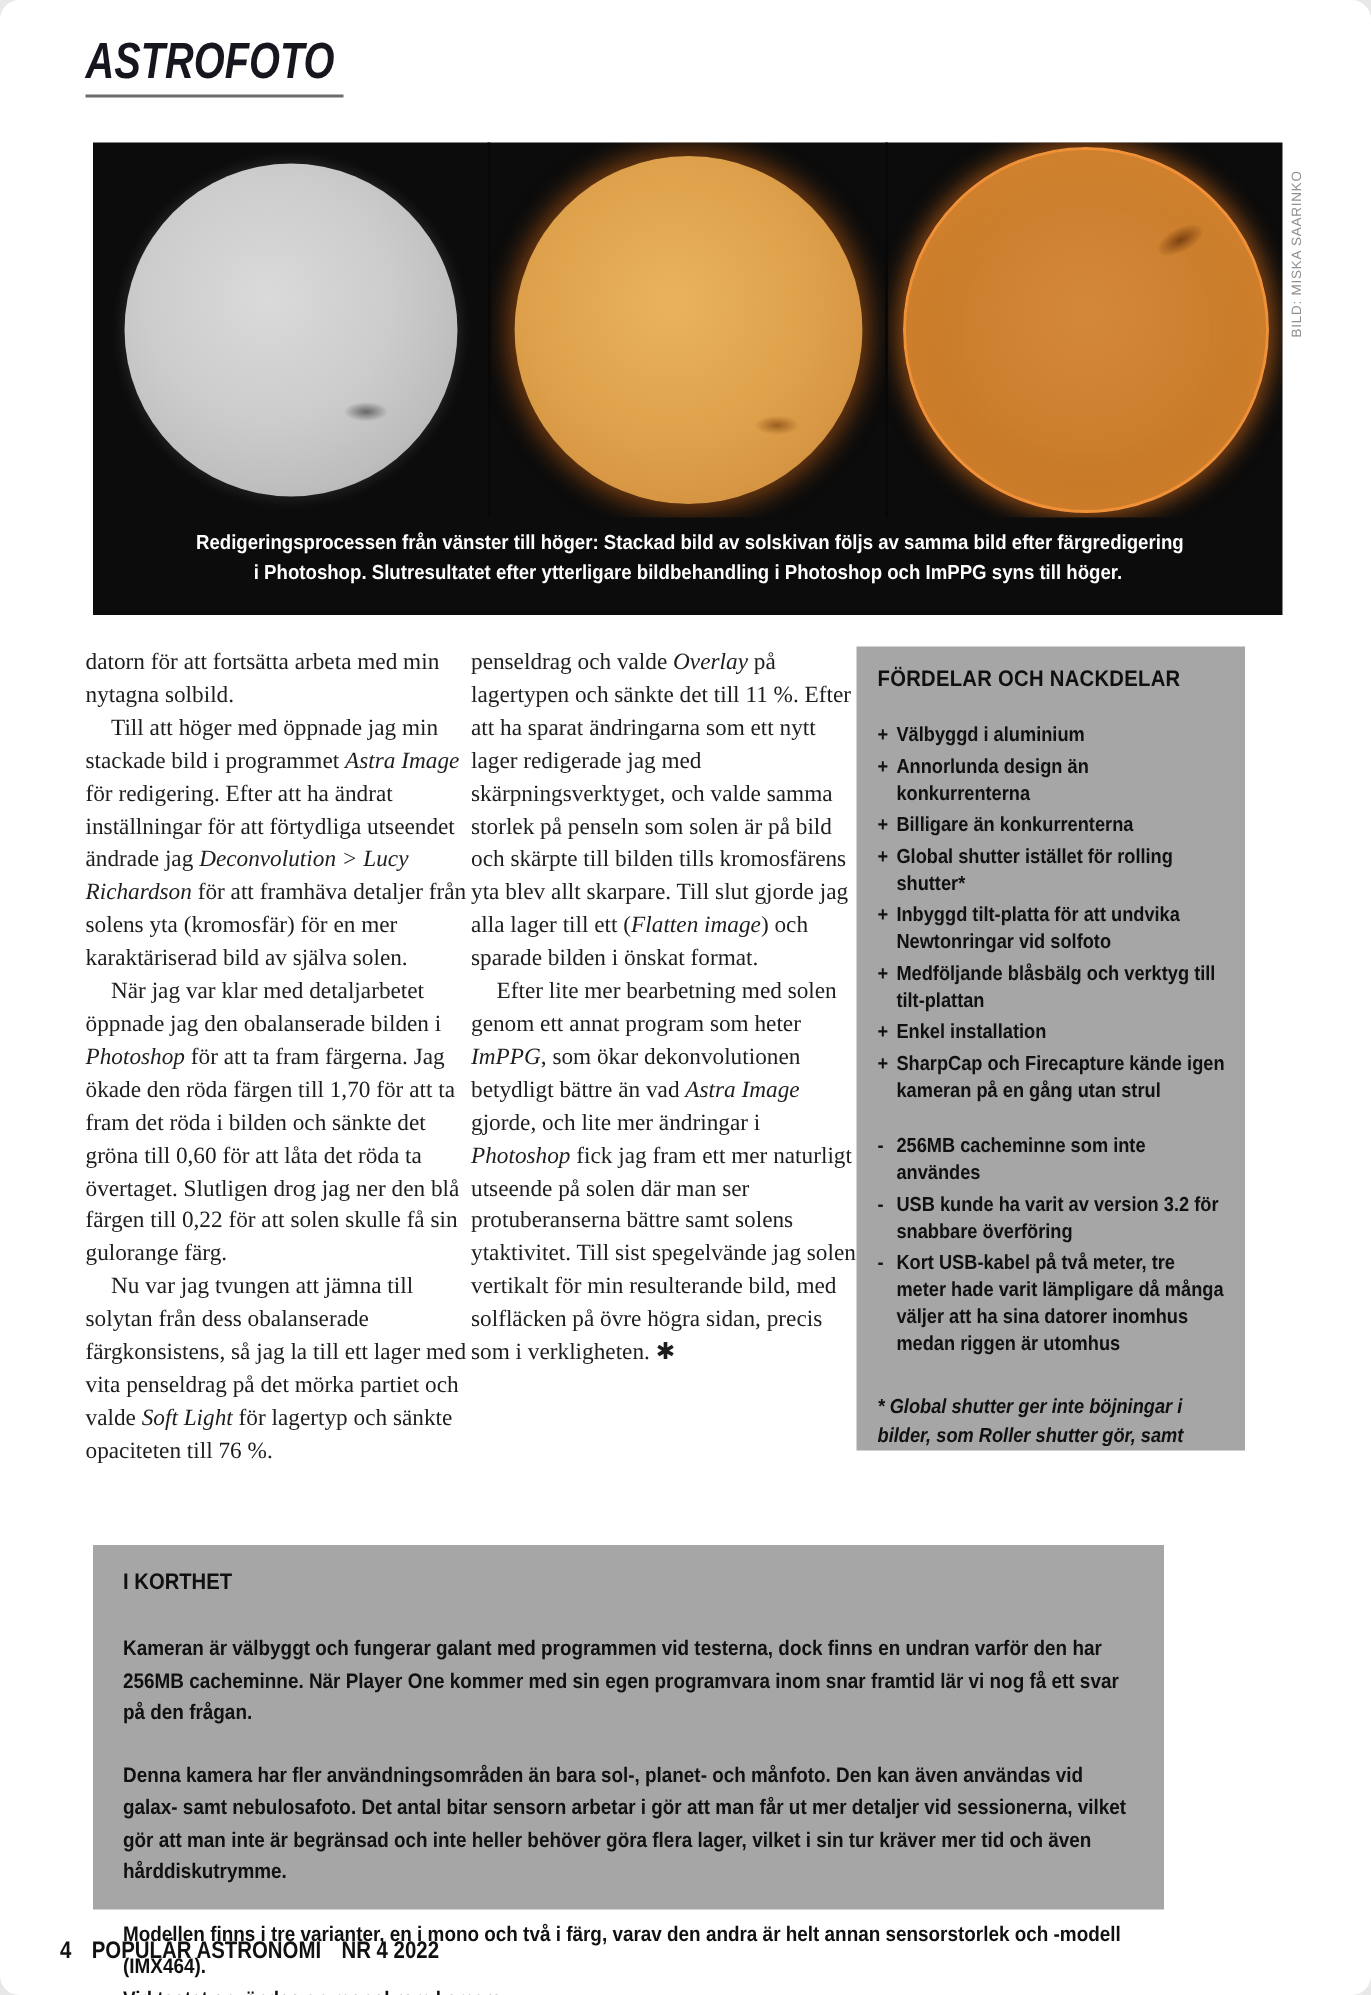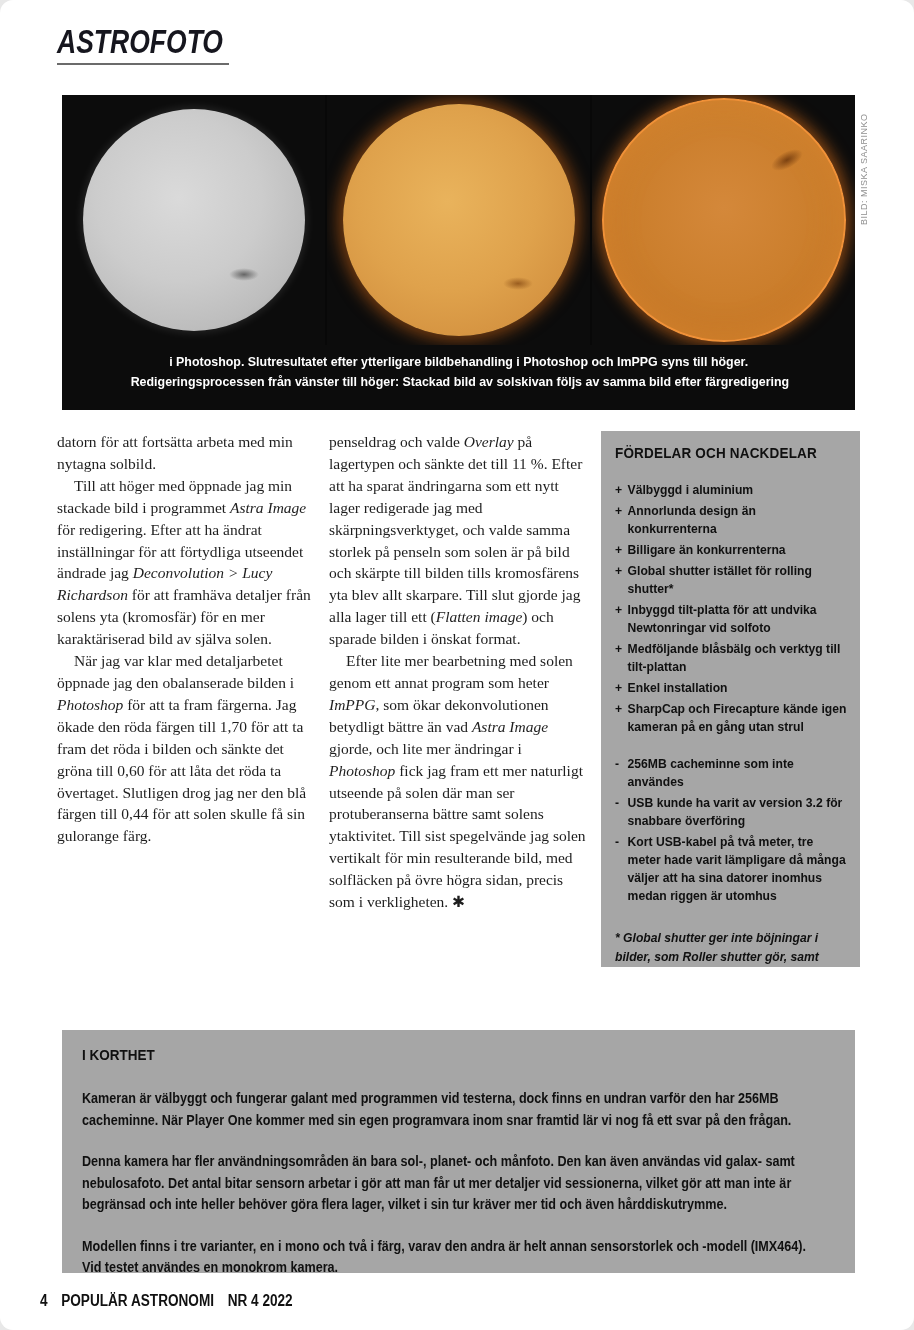--- a/index.html
+++ b/index.html
@@ -37,39 +37,39 @@
   .banner-caption{position:absolute;left:40px;right:40px;top:257px;text-align:center;color:#ffffff;}
   .banner-caption .cap-line{font-size:13.5px;line-height:19.5px;font-weight:700;}
   .banner-caption .squeeze{display:inline-block;transform:scaleX(.92);transform-origin:center top;white-space:nowrap;}
 
   
   .photo-credit{position:absolute;left:859px;top:95px;height:130px;
     writing-mode:vertical-rl;transform:rotate(180deg);font-size:9px;letter-spacing:.5px;
     color:#8f8f8f;font-weight:400;white-space:nowrap;}
 
   
-  .columns{position:absolute;left:57px;top:431px;width:806px;display:flex;gap:15px;}
+  .columns{position:absolute;left:57px;top:431px;width:806px;display:flex;}
   .col{width:257px;flex:none;font-family:"Liberation Serif",serif;font-size:15.5px;
     line-height:21.9px;color:#1e1e1e;text-align:left;}
   .col p{margin:0;}
   .col p.indent{text-indent:17px;}
 
   
   .sidebar{width:259px;flex:none;background:#a6a6a6;box-sizing:border-box;
     height:536px;overflow:hidden;padding:13px 13px 14px 14px;color:#101010;}
   .cx{transform:scaleX(.9);transform-origin:0 0;width:111%;}
   .sidebar-title{font-size:15px;font-weight:800;letter-spacing:.2px;margin:0 0 20px 0;}
   .pc-item{display:flex;margin:0 0 3px 0;font-size:13.5px;line-height:18px;font-weight:700;}
   .pc-sign{width:14px;flex:none;}
   .pc-text{flex:1;}
   .pc-cons{margin-top:19px;}
   .pc-footnote{margin-top:23px;font-size:13.5px;line-height:19px;font-weight:700;font-style:italic;}
 
   
-  .summary-box{position:absolute;left:62px;top:1030px;width:793px;height:243px;background:#a6a6a6;
+  .summary-box{position:absolute;left:62px;top:1030px;width:714px;height:243px;background:#a6a6a6;
     box-sizing:border-box;padding:16px 20px;color:#101010;}
   .summary-title{font-size:15px;font-weight:800;margin:0 0 25px 0;}
   .summary-p{font-size:14px;line-height:21.5px;font-weight:700;margin:0 0 20px 0;white-space:pre-line;}
 
   
   .footer{position:absolute;left:40px;top:1292px;display:flex;gap:16px;font-size:16px;
     font-weight:800;color:#111;transform:scaleX(.85);transform-origin:0 0;white-space:nowrap;}
 </style>
 </head>
 <body>
@@ -87,32 +87,33 @@
         <div class="sun sun-gray"></div>
       </div>
       <div class="sun-cell">
         <div class="sun sun-yellow"></div>
       </div>
       <div class="sun-cell">
         <div class="sun sun-orange"></div>
       </div>
     </div>
     <div class="banner-caption">
+      <div class="cap-line"><span class="squeeze">Redigeringsprocessen från vänster till höger: Stackad bild av solskivan följs av samma bild efter färgredigering</span></div>
       <div class="cap-line"><span class="squeeze">i Photoshop. Slutresultatet efter ytterligare bildbehandling i Photoshop och ImPPG syns till höger.</span></div>
-      <div class="cap-line"><span class="squeeze">Redigeringsprocessen från vänster till höger: Stackad bild av solskivan följs av samma bild efter färgredigering</span></div>
     </div>
   </div>
 
   <div class="columns">
 
     <div class="col">
 
     <p><span>datorn för att fortsätta arbeta med min nytagna solbild.</span></p>
         <p class="indent"><span>Till att höger med öppnade jag min stackade bild i programmet </span><i>Astra Image</i><span> för redigering. Efter att ha ändrat inställningar för att förtydliga utseendet ändrade jag </span><i>Deconvolution &gt; Lucy Richardson</i><span> för att framhäva detaljer från solens yta (kromosfär) för en mer karaktäriserad bild av själva solen.</span></p>
-        <p class="indent"><span>När jag var klar med detaljarbetet öppnade jag den obalanserade bilden i </span><i>Photoshop</i><span> för att ta fram färgerna. Jag ökade den röda färgen till 1,70 för att ta fram det röda i bilden och sänkte det gröna till 0,60 för att låta det röda ta övertaget. Slutligen drog jag ner den blå färgen till 0,44 för att solen skulle få sin gulorange färg.</span></p>
+        <p class="indent"><span>När jag var klar med detaljarbetet öppnade jag den obalanserade bilden i </span><i>Photoshop</i><span> för att ta fram färgerna. Jag ökade den röda färgen till 1,70 för att ta fram det röda i bilden och sänkte det gröna till 0,60 för att låta det röda ta övertaget. Slutligen drog jag ner den blå färgen till 0,22 för att solen skulle få sin gulorange färg.</span></p>
+        <p class="indent"><span>Nu var jag tvungen att jämna till solytan från dess obalanserade färgkonsistens, så jag la till ett lager med vita penseldrag på det mörka partiet och valde </span><i>Soft Light</i><span> för lagertyp och sänkte opaciteten till 76 %.</span></p>
       </div>
 
     <div class="col">
 
     <p><span>penseldrag och valde </span><i>Overlay</i><span> på lagertypen och sänkte det till 11 %. Efter att ha sparat ändringarna som ett nytt lager redigerade jag med skärpningsverktyget, och valde samma storlek på penseln som solen är på bild och skärpte till bilden tills kromosfärens yta blev allt skarpare. Till slut gjorde jag alla lager till ett (</span><i>Flatten image</i><span>) och sparade bilden i önskat format.</span></p>
         <p class="indent"><span>Efter lite mer bearbetning med solen genom ett annat program som heter </span><i>ImPPG</i><span>, som ökar dekonvolutionen betydligt bättre än vad </span><i>Astra Image</i><span> gjorde, och lite mer ändringar i </span><i>Photoshop</i><span> fick jag fram ett mer naturligt utseende på solen där man ser protuberanserna bättre samt solens ytaktivitet. Till sist spegelvände jag solen vertikalt för min resulterande bild, med solfläcken på övre högra sidan, precis som i verkligheten. ✱</span></p>
       </div>
 
     <div class="sidebar">
       <div class="cx">

